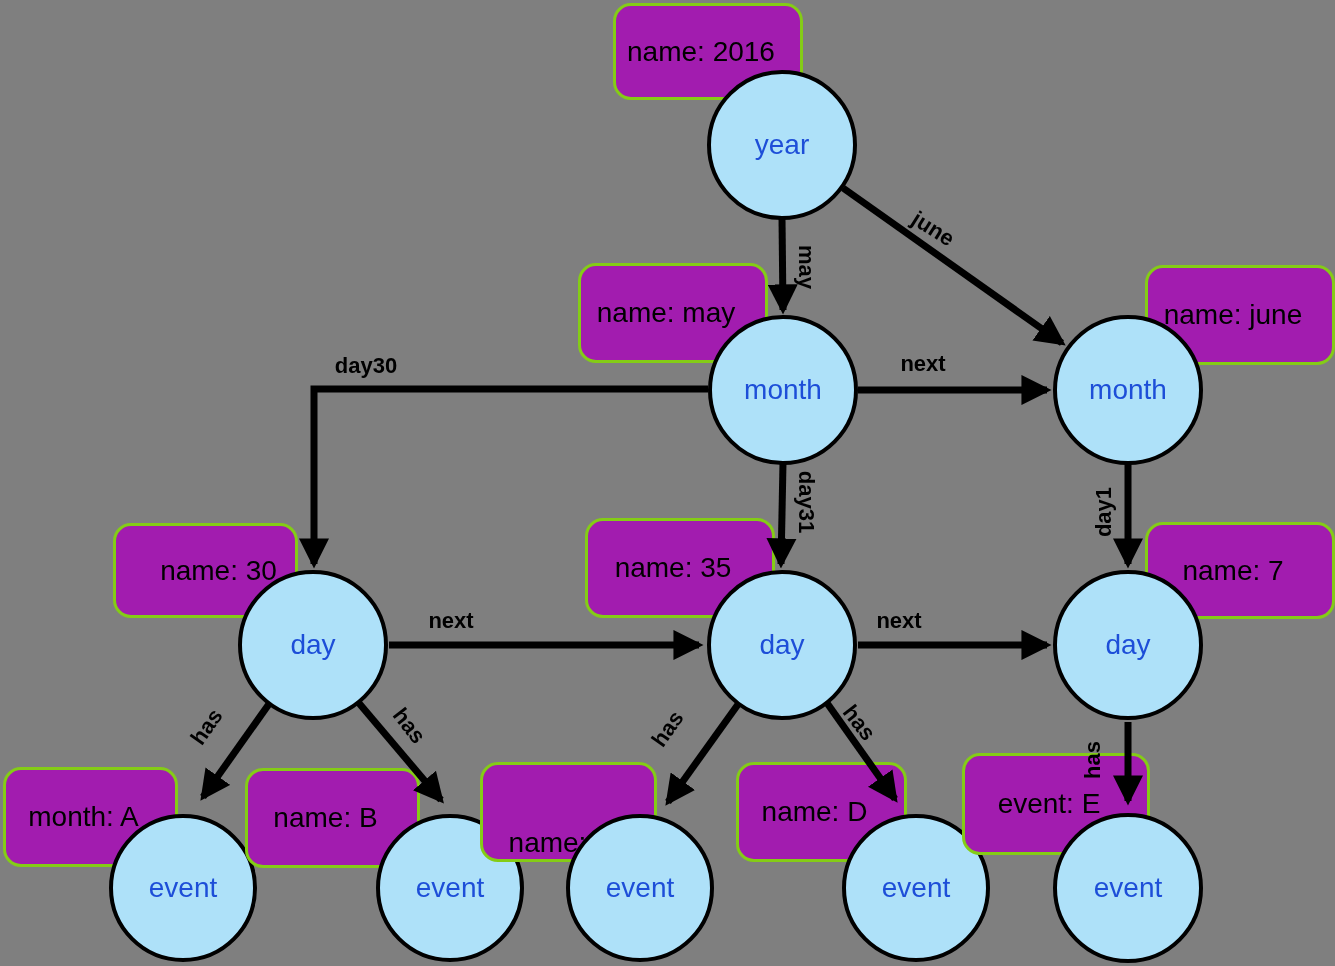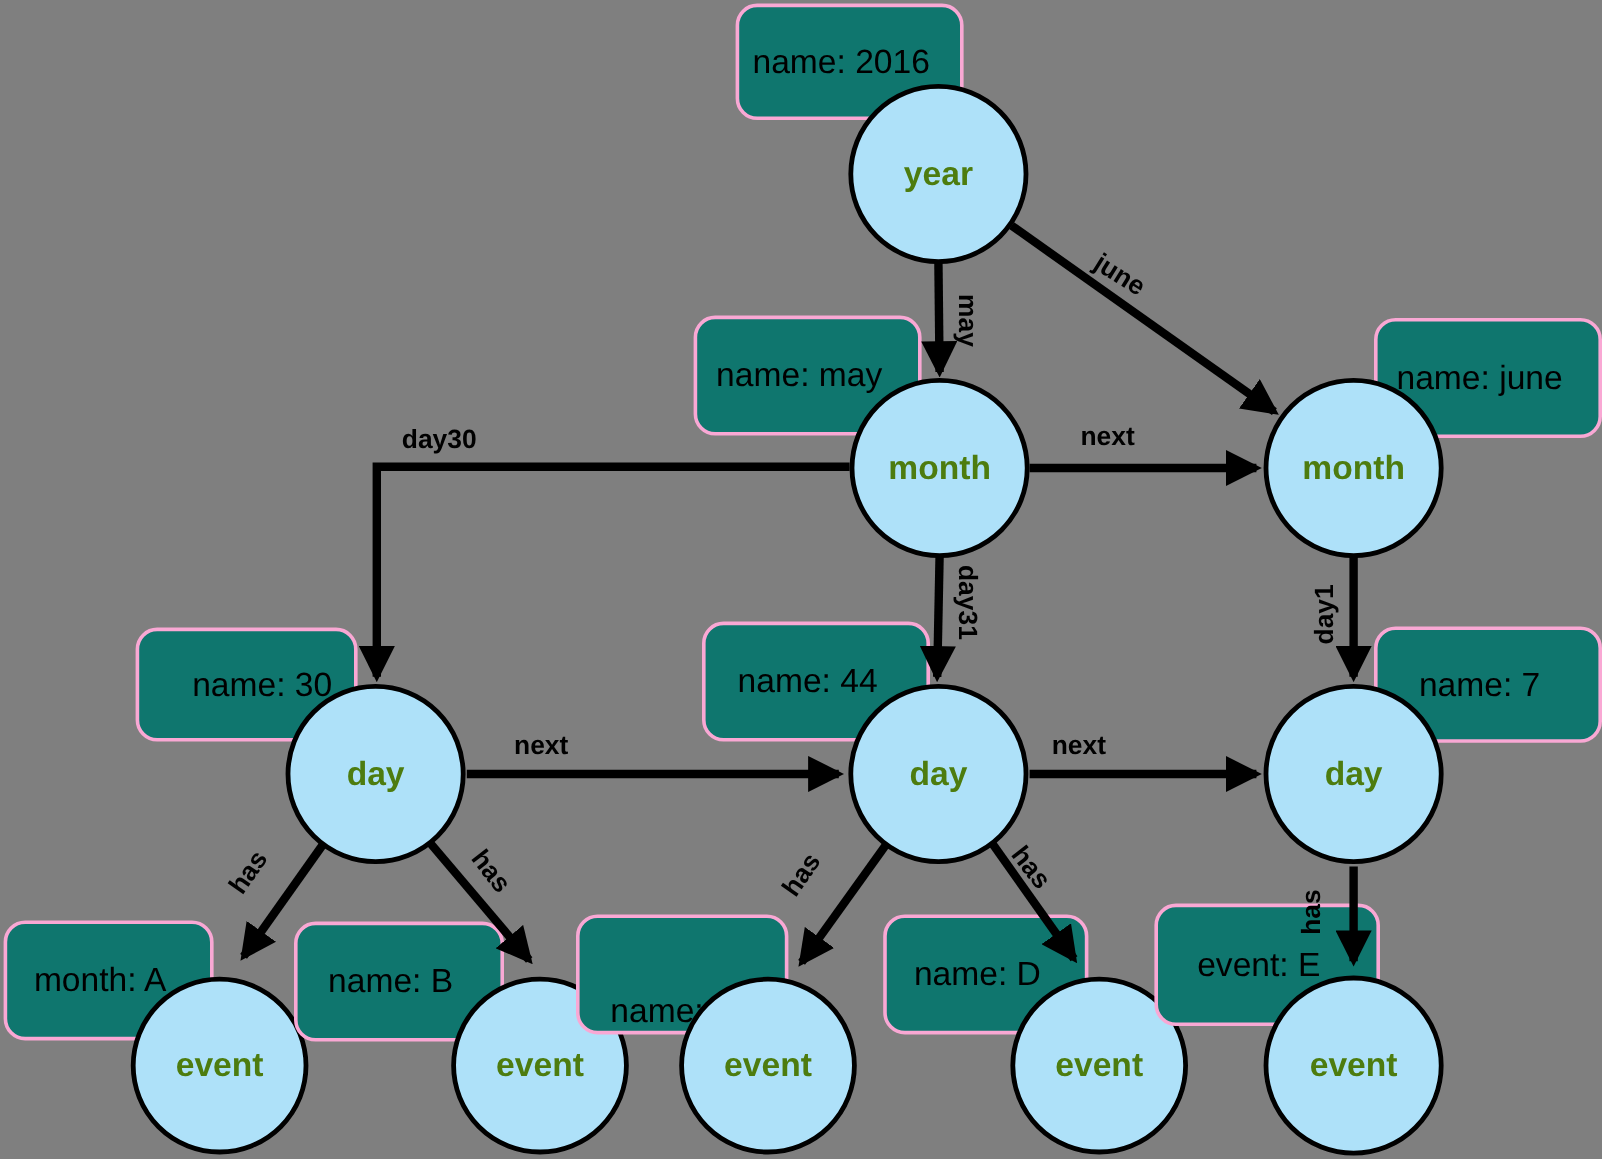--- a/index.html
+++ b/index.html
@@ -5,39 +5,39 @@
   html,body{margin:0;padding:0;background:#555;}
   #stage{
     position:relative;
     width:1335px;height:966px;
     background:#7f7f7f;
     overflow:hidden;
     font-family:"Liberation Sans",sans-serif;
   }
   .prop-box{
     position:absolute;
-    background:#0f766e;
-    border:3px solid #f9a8d4;
+    background:#a21caf;
+    border:3px solid #84cc16;
     border-radius:18px;
     box-sizing:border-box;
     display:flex;align-items:center;justify-content:center;
   }
   .prop-text{
     font-size:28px;color:#000;white-space:nowrap;
     padding-right:14px;
   }
   .node{
     position:absolute;
     background:#aee1f9;
     border:4px solid #000;
     border-radius:50%;
     box-sizing:border-box;
     display:flex;align-items:center;justify-content:center;
   }
-  .node-label{font-size:28px;color:#4d7c0f;white-space:nowrap;font-weight:bold;}
+  .node-label{font-size:28px;color:#1d4ed8;white-space:nowrap;}
   #edge-layer{position:absolute;left:0;top:0;}
   .edge-label{
     position:absolute;
     font-size:22px;font-weight:bold;color:#000;white-space:nowrap;
   }
 </style>
 </head>
 <body>
 
 <div id="stage" style="width: 1335px; height: 966px; background: rgb(127, 127, 127);">
@@ -59,21 +59,21 @@
     <div class="node" style="left: 1053px; top: 315px; width: 150px; height: 150px; background: rgb(174, 225, 249);">
       <div class="node-label">month</div>
     </div>
     <div class="prop-box" style="left: 113px; top: 523px; width: 185px; height: 95px; padding-left: 40px;">
       <div class="prop-text">name: 30</div>
     </div>
     <div class="node" style="left: 238px; top: 570px; width: 150px; height: 150px; background: rgb(174, 225, 249);">
       <div class="node-label">day</div>
     </div>
     <div class="prop-box" style="left: 585px; top: 518px; width: 190px; height: 100px;">
-      <div class="prop-text">name: 44</div>
+      <div class="prop-text">name: 35</div>
     </div>
     <div class="node" style="left: 707px; top: 570px; width: 150px; height: 150px; background: rgb(174, 225, 249);">
       <div class="node-label">day</div>
     </div>
     <div class="prop-box" style="left: 1145px; top: 522px; width: 190px; height: 97px;">
       <div class="prop-text">name: 7</div>
     </div>
     <div class="node" style="left: 1053px; top: 570px; width: 150px; height: 150px; background: rgb(174, 225, 249);">
       <div class="node-label">day</div>
     </div>

